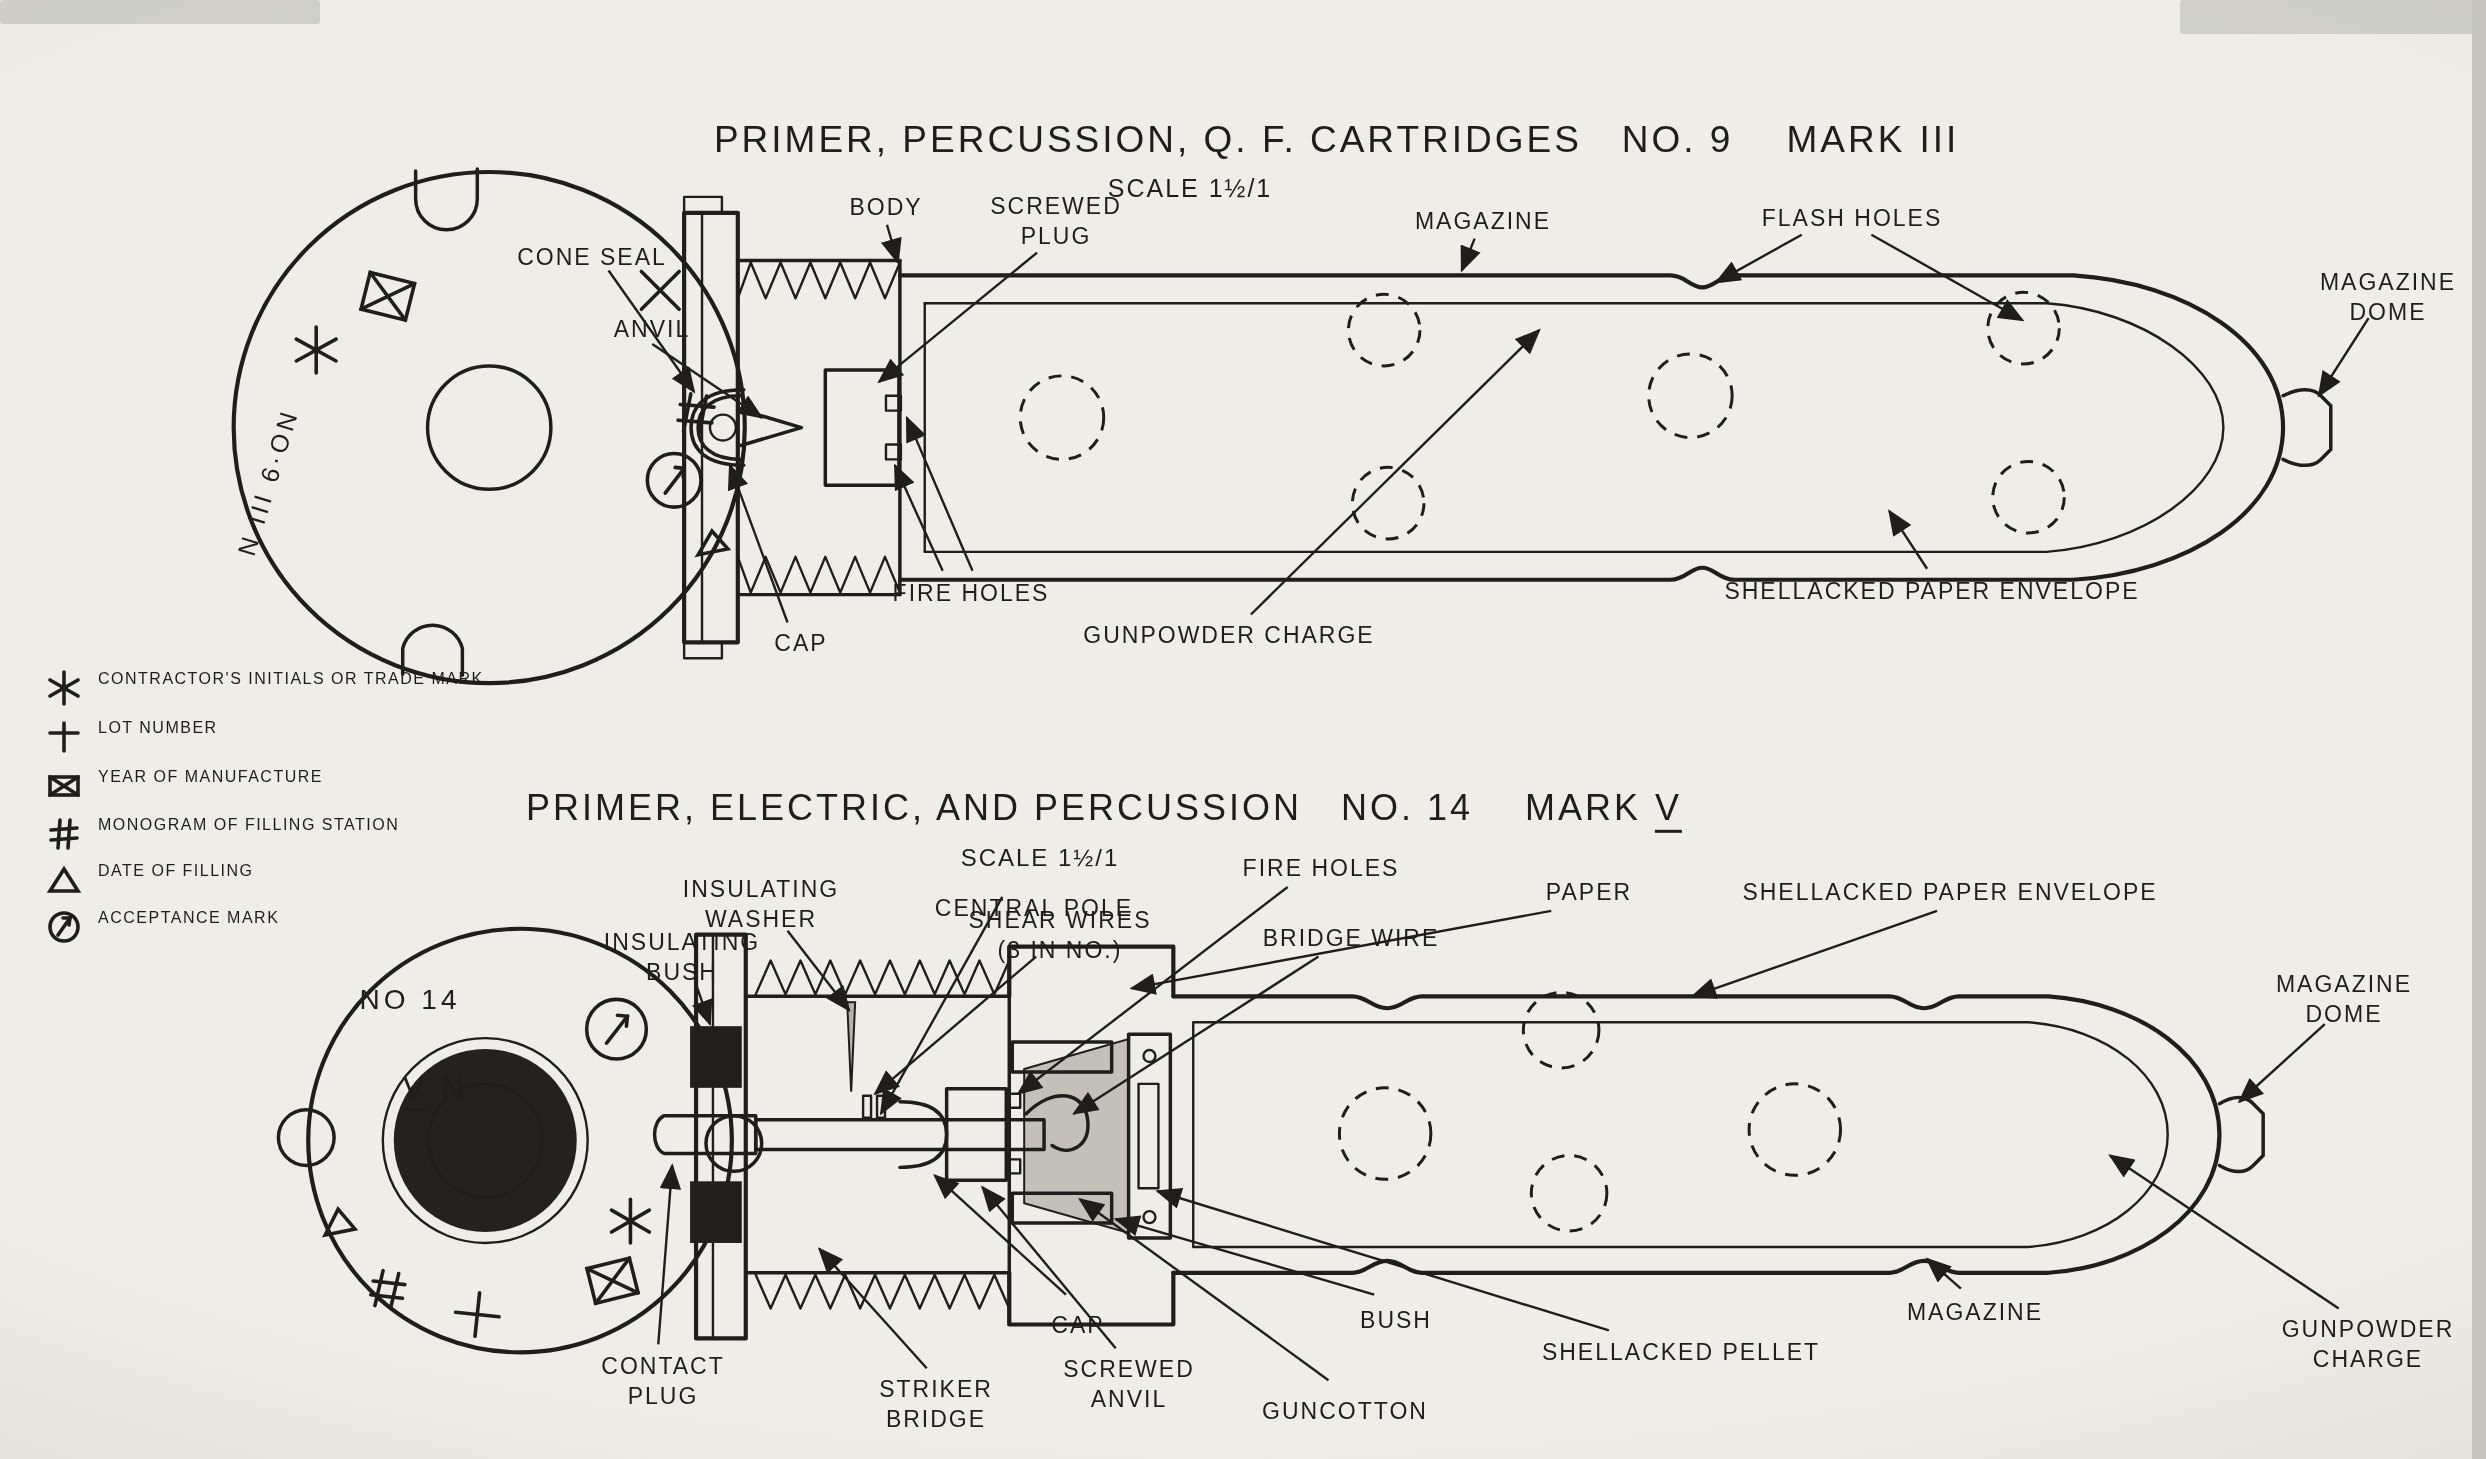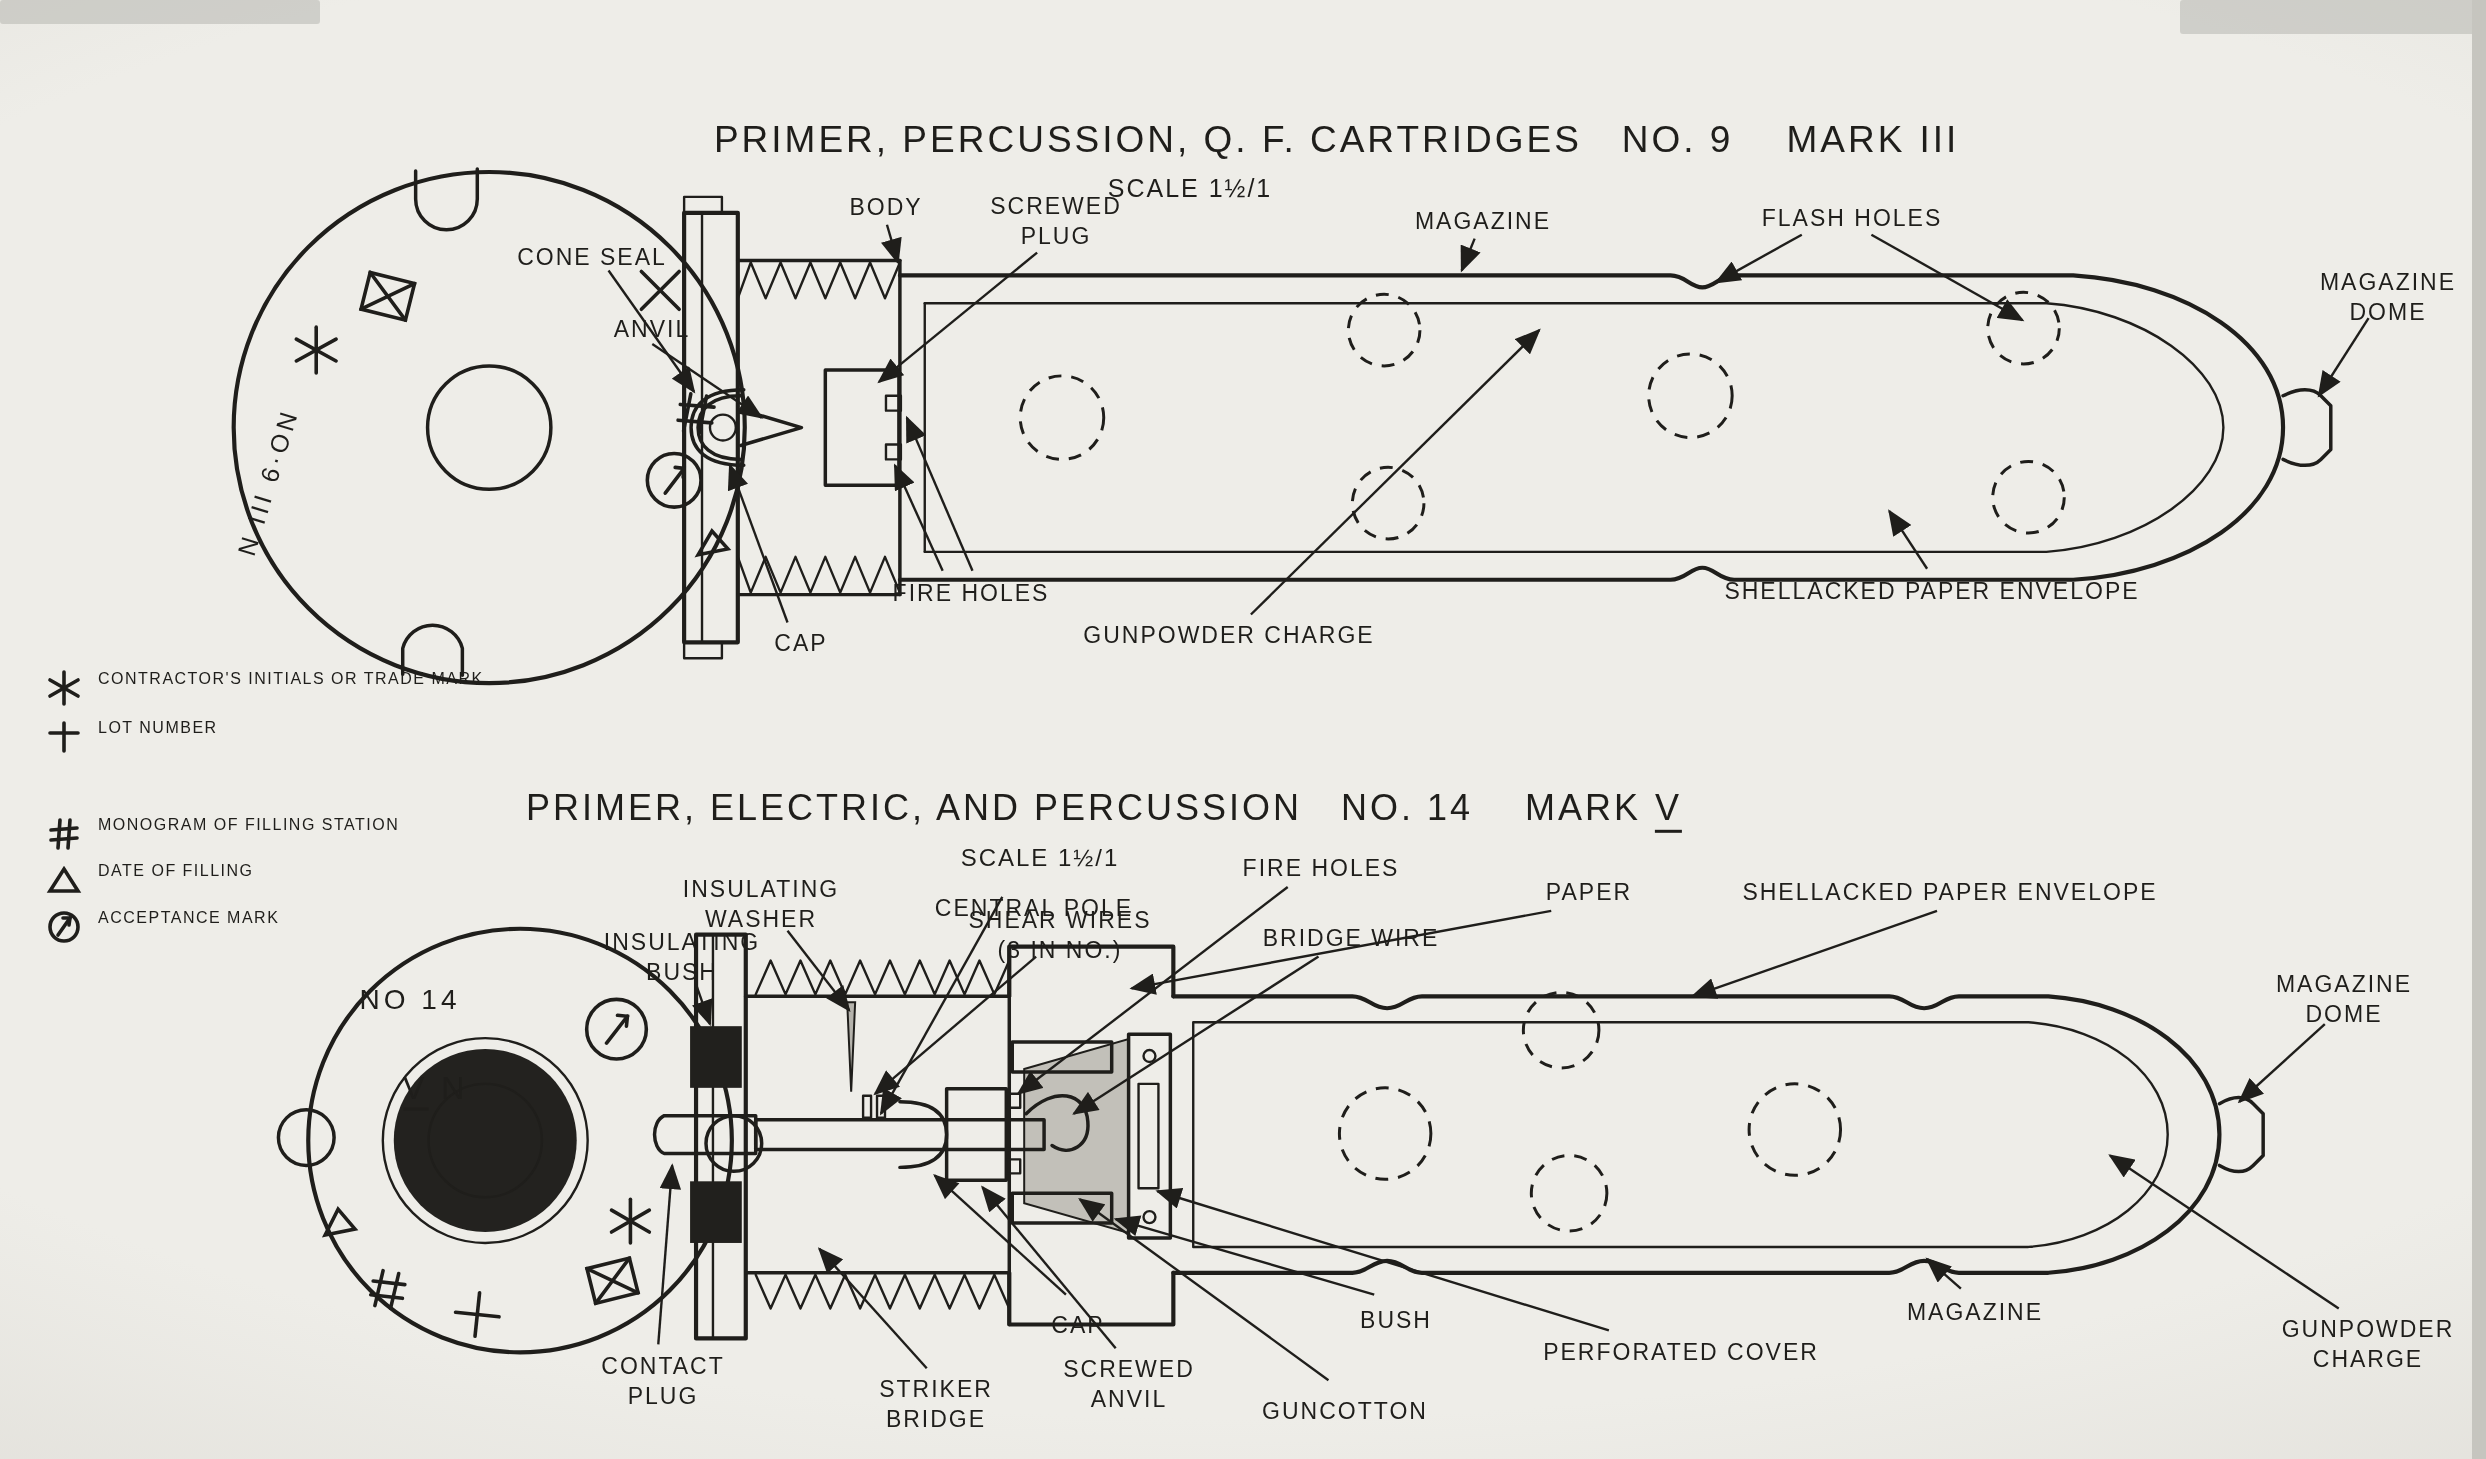--- a/index.html
+++ b/index.html
@@ -274,20 +274,28 @@
       </svg>
     <span>CONTRACTOR'S INITIALS OR TRADE MARK</span>
   </div>
   <div class="legend-row" style="left:46px;top:719px">
     <svg width="36" height="36" viewBox="0 0 36 36" class="sym">
         <line x1="18" y1="4" x2="18" y2="32"></line>
         <line x1="4" y1="14" x2="32" y2="14"></line>
       </svg>
     <span>LOT NUMBER</span>
   </div>
+  <div class="legend-row" style="left:46px;top:768px">
+    <svg width="36" height="36" viewBox="0 0 36 36" class="sym">
+        <rect x="4" y="9" width="28" height="18"></rect>
+        <line x1="4" y1="9" x2="32" y2="27"></line>
+        <line x1="32" y1="9" x2="4" y2="27"></line>
+      </svg>
+    <span>YEAR OF MANUFACTURE</span>
+  </div>
   <div class="legend-row" style="left:46px;top:816px">
     <svg width="36" height="36" viewBox="0 0 36 36" class="sym">
         <line x1="14" y1="4" x2="12" y2="32"></line>
         <line x1="24" y1="4" x2="22" y2="32"></line>
         <line x1="5" y1="14" x2="31" y2="12"></line>
         <line x1="5" y1="24" x2="31" y2="22"></line>
       </svg>
     <span>MONOGRAM OF FILLING STATION</span>
   </div>
   <div class="legend-row" style="left:46px;top:862px">
@@ -329,18 +337,18 @@
 BUSH</div>
   <div class="lbl" style="left:663px;top:1382px">CONTACT
 PLUG</div>
   <div class="lbl" style="left:936px;top:1405px">STRIKER
 BRIDGE</div>
   <div class="lbl" style="left:1078px;top:1326px">CAP</div>
   <div class="lbl" style="left:1129px;top:1385px">SCREWED
 ANVIL</div>
   <div class="lbl" style="left:1345px;top:1412px">GUNCOTTON</div>
   <div class="lbl" style="left:1396px;top:1321px">BUSH</div>
-  <div class="lbl" style="left:1681px;top:1353px">PERFORATED COVER</div>
+  <div class="lbl" style="left:1681px;top:1353px">SHELLACKED PELLET</div>
   <div class="lbl" style="left:1975px;top:1313px">MAGAZINE</div>
   <div class="lbl" style="left:2368px;top:1345px">GUNPOWDER
 CHARGE</div>
 
 </div>
 
 </body></html>

